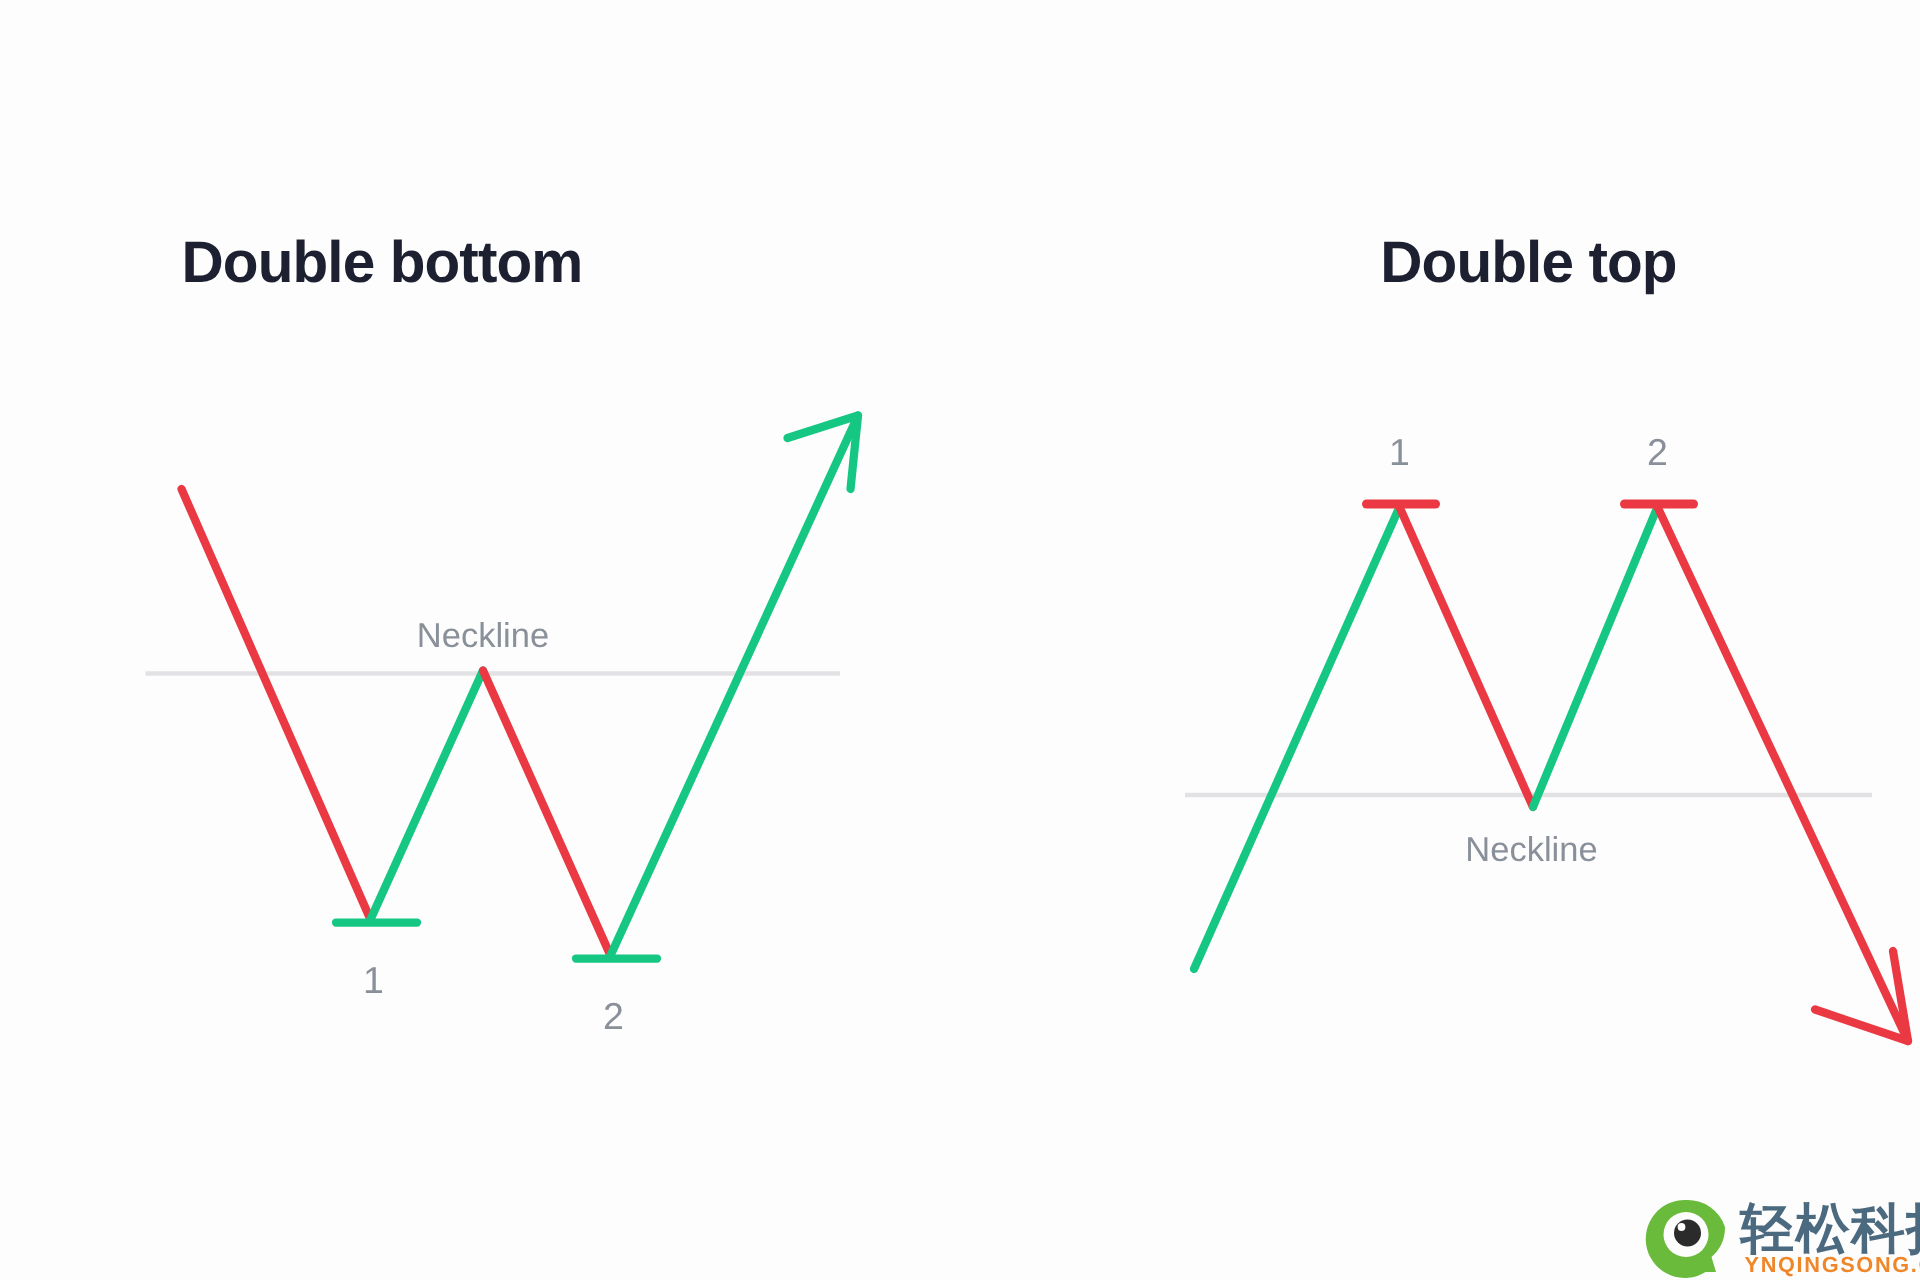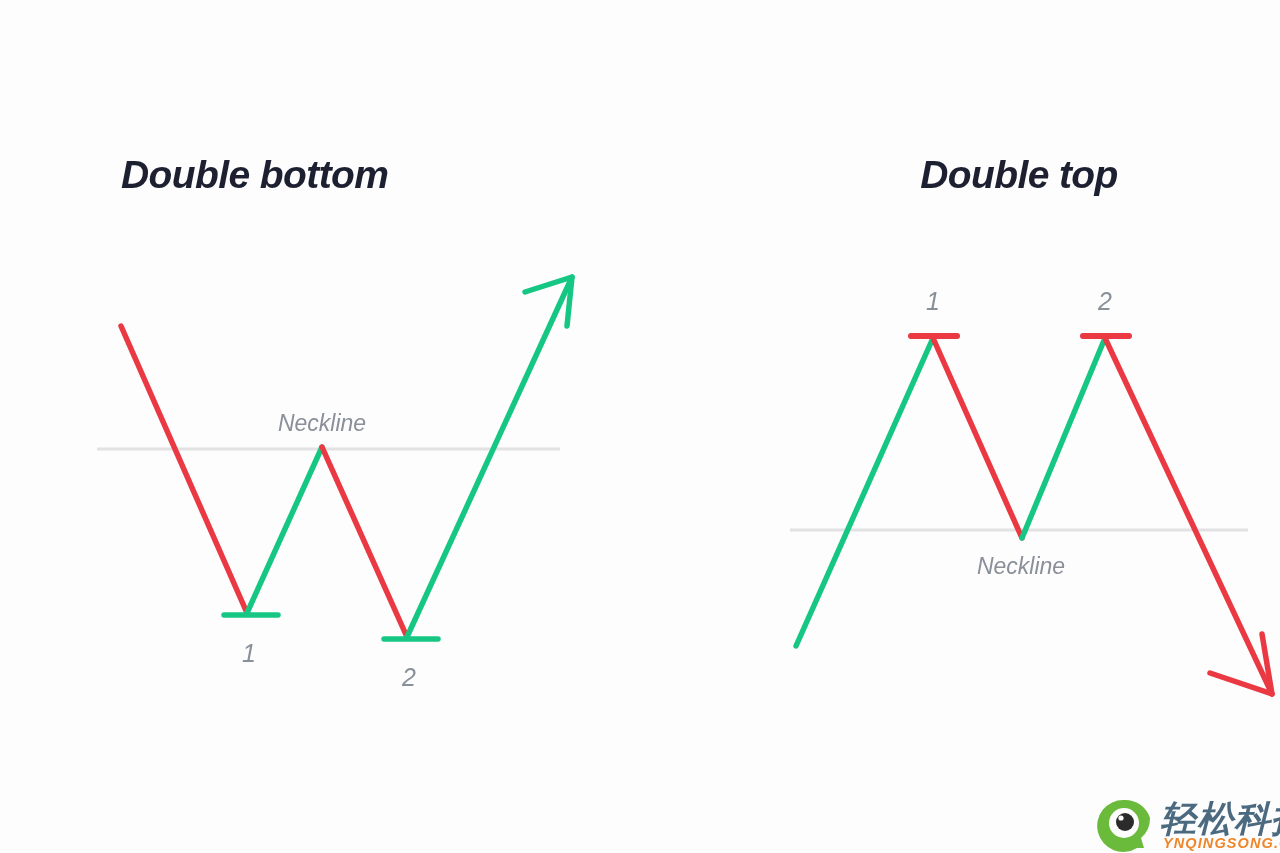--- a/index.html
+++ b/index.html
@@ -12,21 +12,20 @@
     height: 853px;
     background: #fdfdfd;
     font-family: "Liberation Sans", "DejaVu Sans", sans-serif;
     overflow: hidden;
     position: relative;
   }
   #stage {
     position: relative;
     width: 1280px;
     height: 724px;
-    font-style: italic;
   }
   #figure-svg {
     position: absolute;
     left: 0;
     top: 0;
     width: 1280px;
     height: 853px;
     display: block;
   }
   .panel-title {

